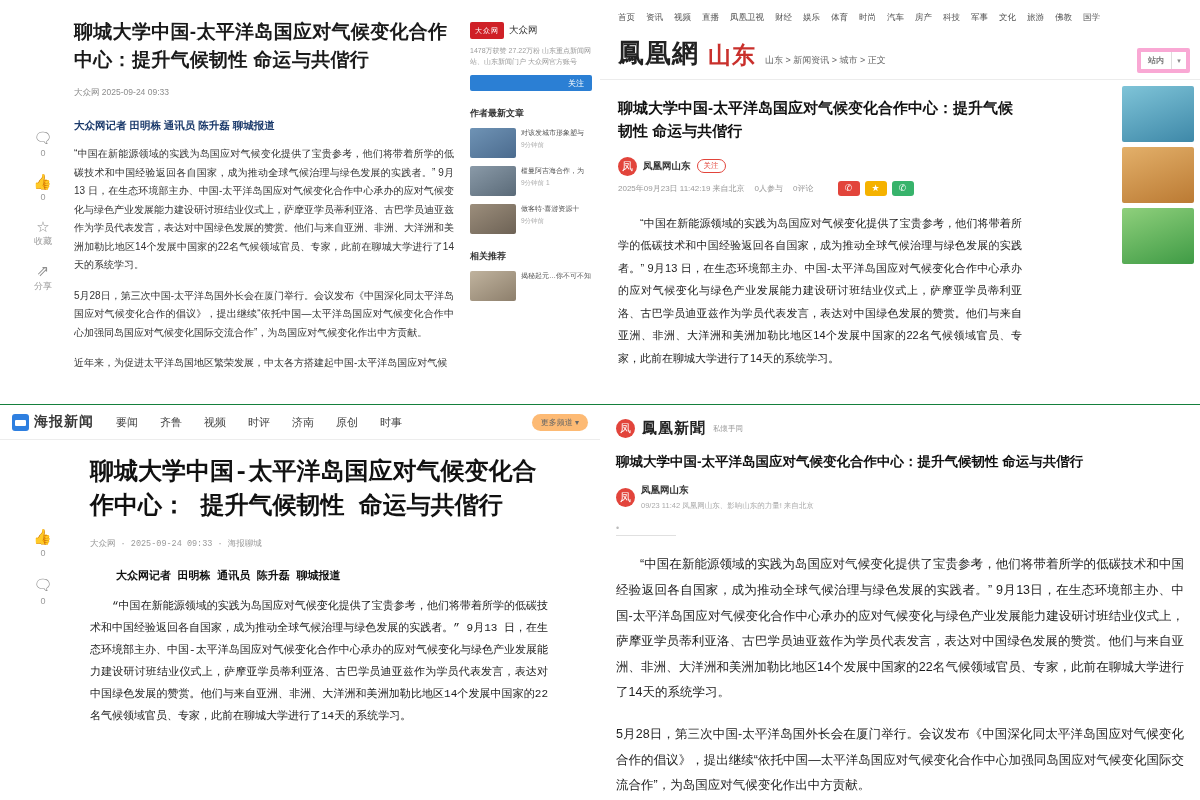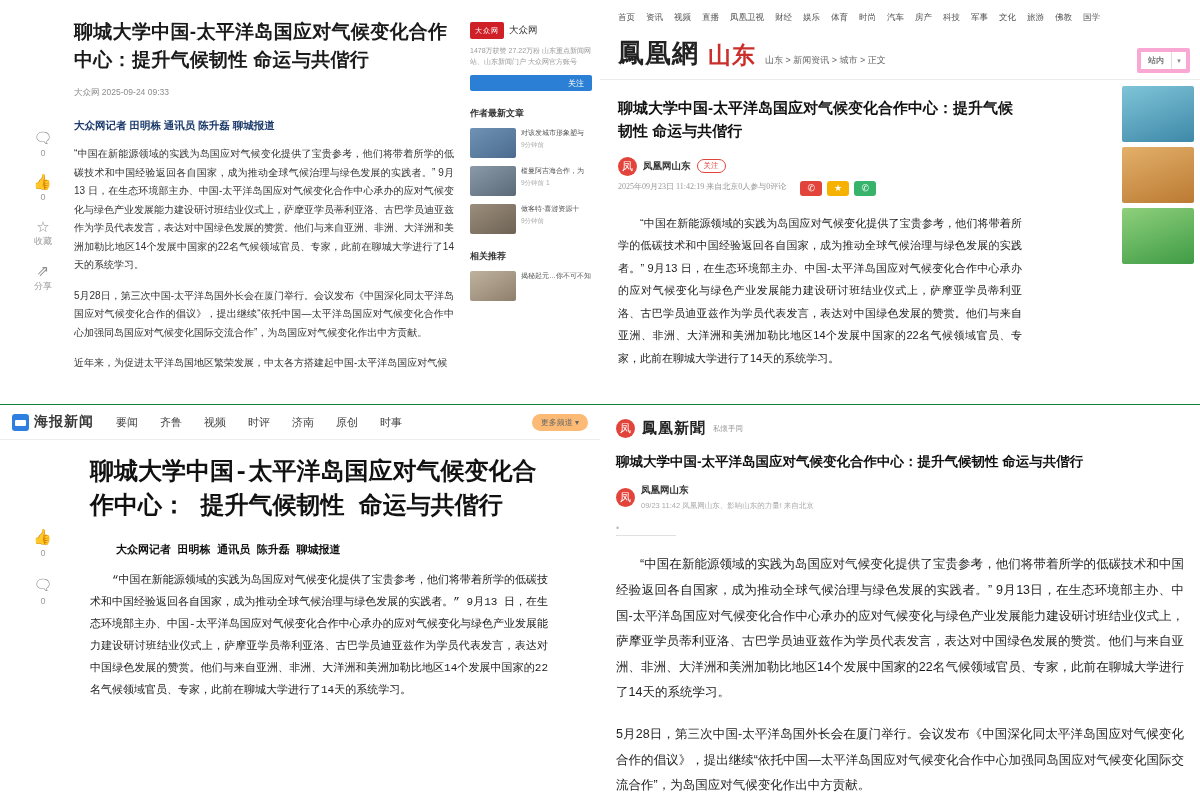--- a/index.html
+++ b/index.html
@@ -68,21 +68,21 @@
   .tr-search{position:absolute;right:10px;bottom:6px;display:flex;align-items:center;border:4px solid #f9a8d4;border-radius:2px;height:17px;font-weight:bold;}
   .tr-search .lab{font-size:8px;color:#777;padding:0 7px;}
   .tr-search .dd{width:14px;height:100%;border-left:1px solid #ddd;font-size:7px;color:#888;display:flex;align-items:center;justify-content:center;}
   .tr-body{padding:16px 0 0 18px;position:relative;}
   .tr-main{width:404px;}
   .tr-title{font-size:15px;font-weight:bold;line-height:1.55;color:#111;}
   .tr-src{display:flex;align-items:center;gap:6px;margin-top:14px;}
   .ph-circle{width:19px;height:19px;border-radius:50%;background:#e2443b;color:#fff;font-size:11px;display:flex;align-items:center;justify-content:center;font-family:"Liberation Serif",serif;}
   .ph-srcname{font-size:9.5px;font-weight:bold;color:#333;}
   .ph-follow{border:1px solid #e2443b;color:#e2443b;border-radius:8px;font-size:7.5px;padding:1px 6px;}
-  .tr-sub{margin-top:5px;display:flex;font-size:8px;color:#999;font-family:Liberation Serif, serif;}
+  .tr-sub{margin-top:5px;display:flex;align-items:center;gap:10px;font-size:8px;color:#999;}
   .tr-acts{margin-left:14px;display:flex;gap:5px;}
   .act{width:22px;height:15px;border-radius:3px;display:flex;align-items:center;justify-content:center;font-size:9px;color:#fff;}
   .act.r{background:#e2443b;} .act.y{background:#f5b200;} .act.g{background:#37b36b;}
   .tr-p{margin-top:16px;font-size:11px;line-height:2.05;color:#222;text-align:justify;}
   .tr-p.ind{text-indent:22px;}
   .tr-ads{position:absolute;right:6px;top:6px;width:72px;}
   .ad{width:72px;height:56px;border-radius:2px;margin-bottom:5px;background:linear-gradient(160deg,#7fc4d8,#3e88a8);}
   .ad.two{background:linear-gradient(160deg,#e3b06a,#bb7a33);}
   .ad.three{background:linear-gradient(160deg,#8fd07c,#3f9b45);}
 
@@ -198,20 +198,21 @@
           <span class="glyph">👍</span>
           <span>0</span>
         </div>
         <div class="ri">
           <span class="glyph">🗨</span>
           <span>0</span>
         </div>
       </div>
       <div class="bl-main">
         <div class="bl-title">聊城大学中国-太平洋岛国应对气候变化合作中心： 提升气候韧性 命运与共偕行</div>
+        <div class="bl-meta">大众网 · 2025-09-24 09:33 · 海报聊城</div>
         <div class="bl-lead">大众网记者 田明栋 通讯员 陈升磊 聊城报道</div>
         <div class="bl-p ind">“中国在新能源领域的实践为岛国应对气候变化提供了宝贵参考，他们将带着所学的低碳技术和中国经验返回各自国家，成为推动全球气候治理与绿色发展的实践者。” 9月13 日，在生态环境部主办、中国-太平洋岛国应对气候变化合作中心承办的应对气候变化与绿色产业发展能力建设研讨班结业仪式上，萨摩亚学员蒂利亚洛、古巴学员迪亚兹作为学员代表发言，表达对中国绿色发展的赞赏。他们与来自亚洲、非洲、大洋洲和美洲加勒比地区14个发展中国家的22名气候领域官员、专家，此前在聊城大学进行了14天的系统学习。</div>
       </div>
     </div>
   </div>
 
   <div class="q q-tr">
     <div class="tr-top">
       <span>首页</span>
       <span>资讯</span>

